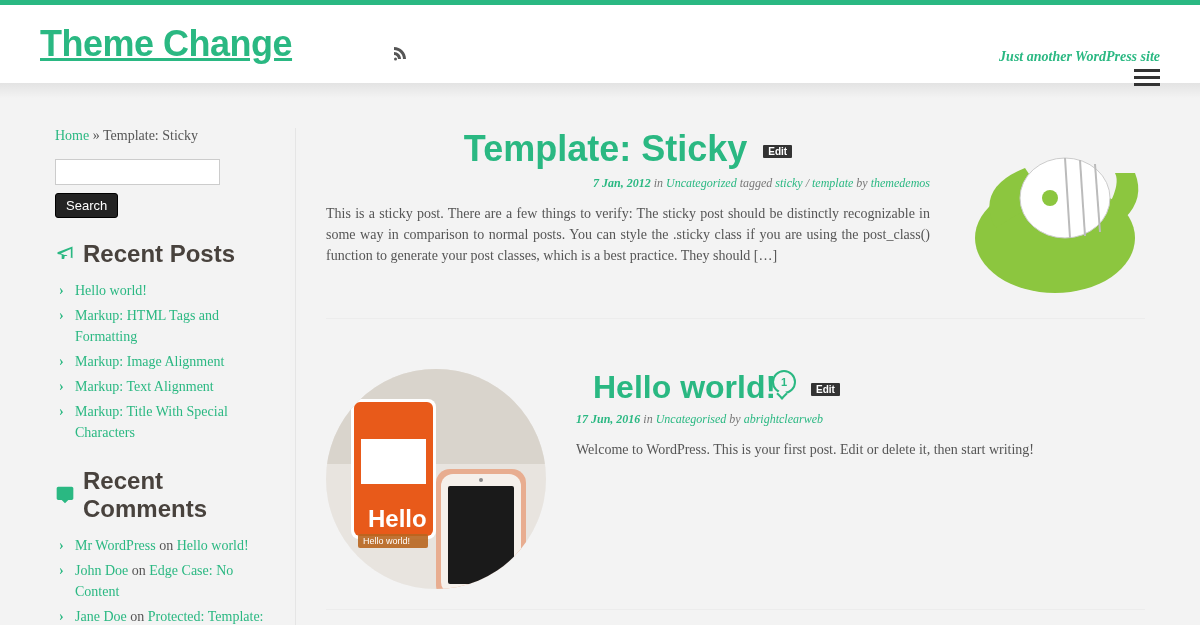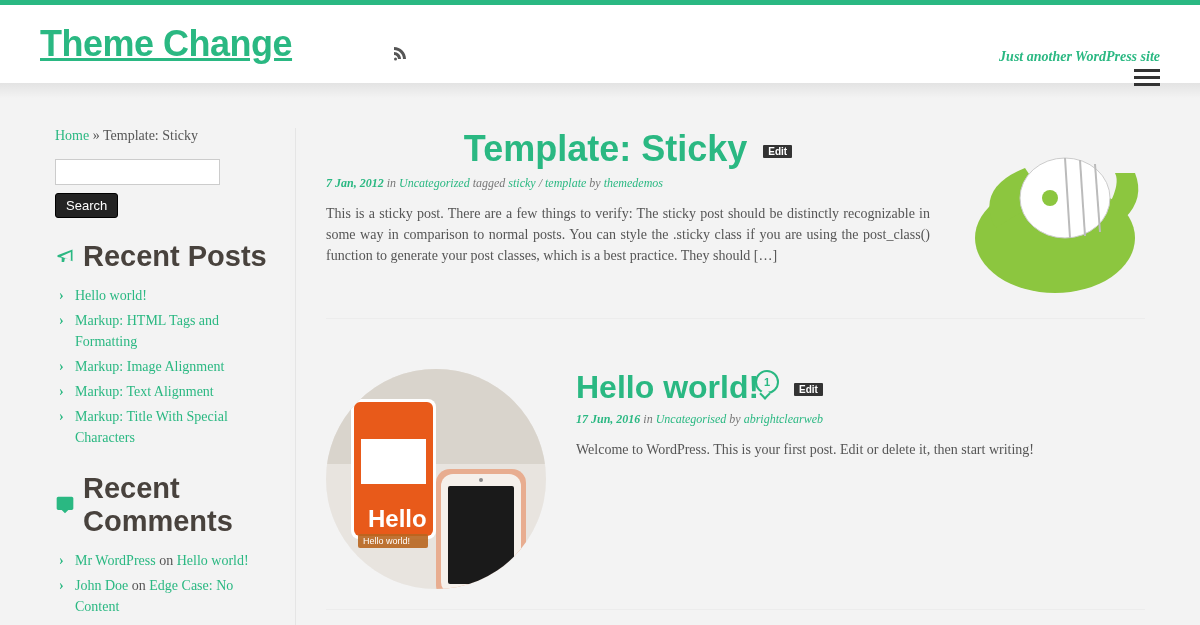--- a/index.html
+++ b/index.html
@@ -84,21 +84,21 @@
   border: 1px solid #000;
   border-radius: 3px;
   padding: 4px 10px;
   font-size: 13px;
   margin-top: 8px;
   cursor: pointer;
 }
 .widget-title {
   font-family: 'Arial Narrow', Arial, sans-serif;
   font-weight: bold;
-  font-size: 29px;
+  font-size: 24px;
   color: #48423d;
   margin: 22px 0 10px 0;
   display: flex;
   align-items: center;
   gap: 8px;
   font-stretch: condensed;
 }
 .widget-title svg { flex-shrink: 0; }
 .widget-list { list-style: none; }
 .widget-list li {
@@ -130,38 +130,38 @@
 .post.sticky .post-body { flex: 1; }
 .post-title {
   font-family: 'Arial Narrow', Arial, sans-serif;
   font-weight: bold;
   font-size: 36px;
   color: #2ab882;
   text-align: center;
   font-stretch: condensed;
   margin-bottom: 6px;
 }
-.post-title.left { text-align: left; font-size: 32px; }
+.post-title.left { text-align: left; font-size: 32px; margin-left: 17px; }
 .post-title a { color: #2ab882; text-decoration: none; }
 .edit-badge {
   display: inline-block;
   background: #333;
   color: #fff;
   font-size: 10px;
   padding: 1px 5px;
   border-radius: 1px;
   vertical-align: middle;
   margin-left: 6px;
   font-family: Arial, sans-serif;
 }
 .post-meta {
   font-style: italic;
   font-size: 12px;
   color: #777;
-  text-align: left;
+  text-align: right;
   margin-bottom: 12px;
 }
 .post-meta.left { text-align: left; }
 .post-meta a { color: #2ab882; text-decoration: none; }
 .post-meta .date { color: #2ab882; font-weight: bold; }
 .post-excerpt {
   font-size: 14px;
   line-height: 1.5;
   color: #555;
   text-align: justify;

